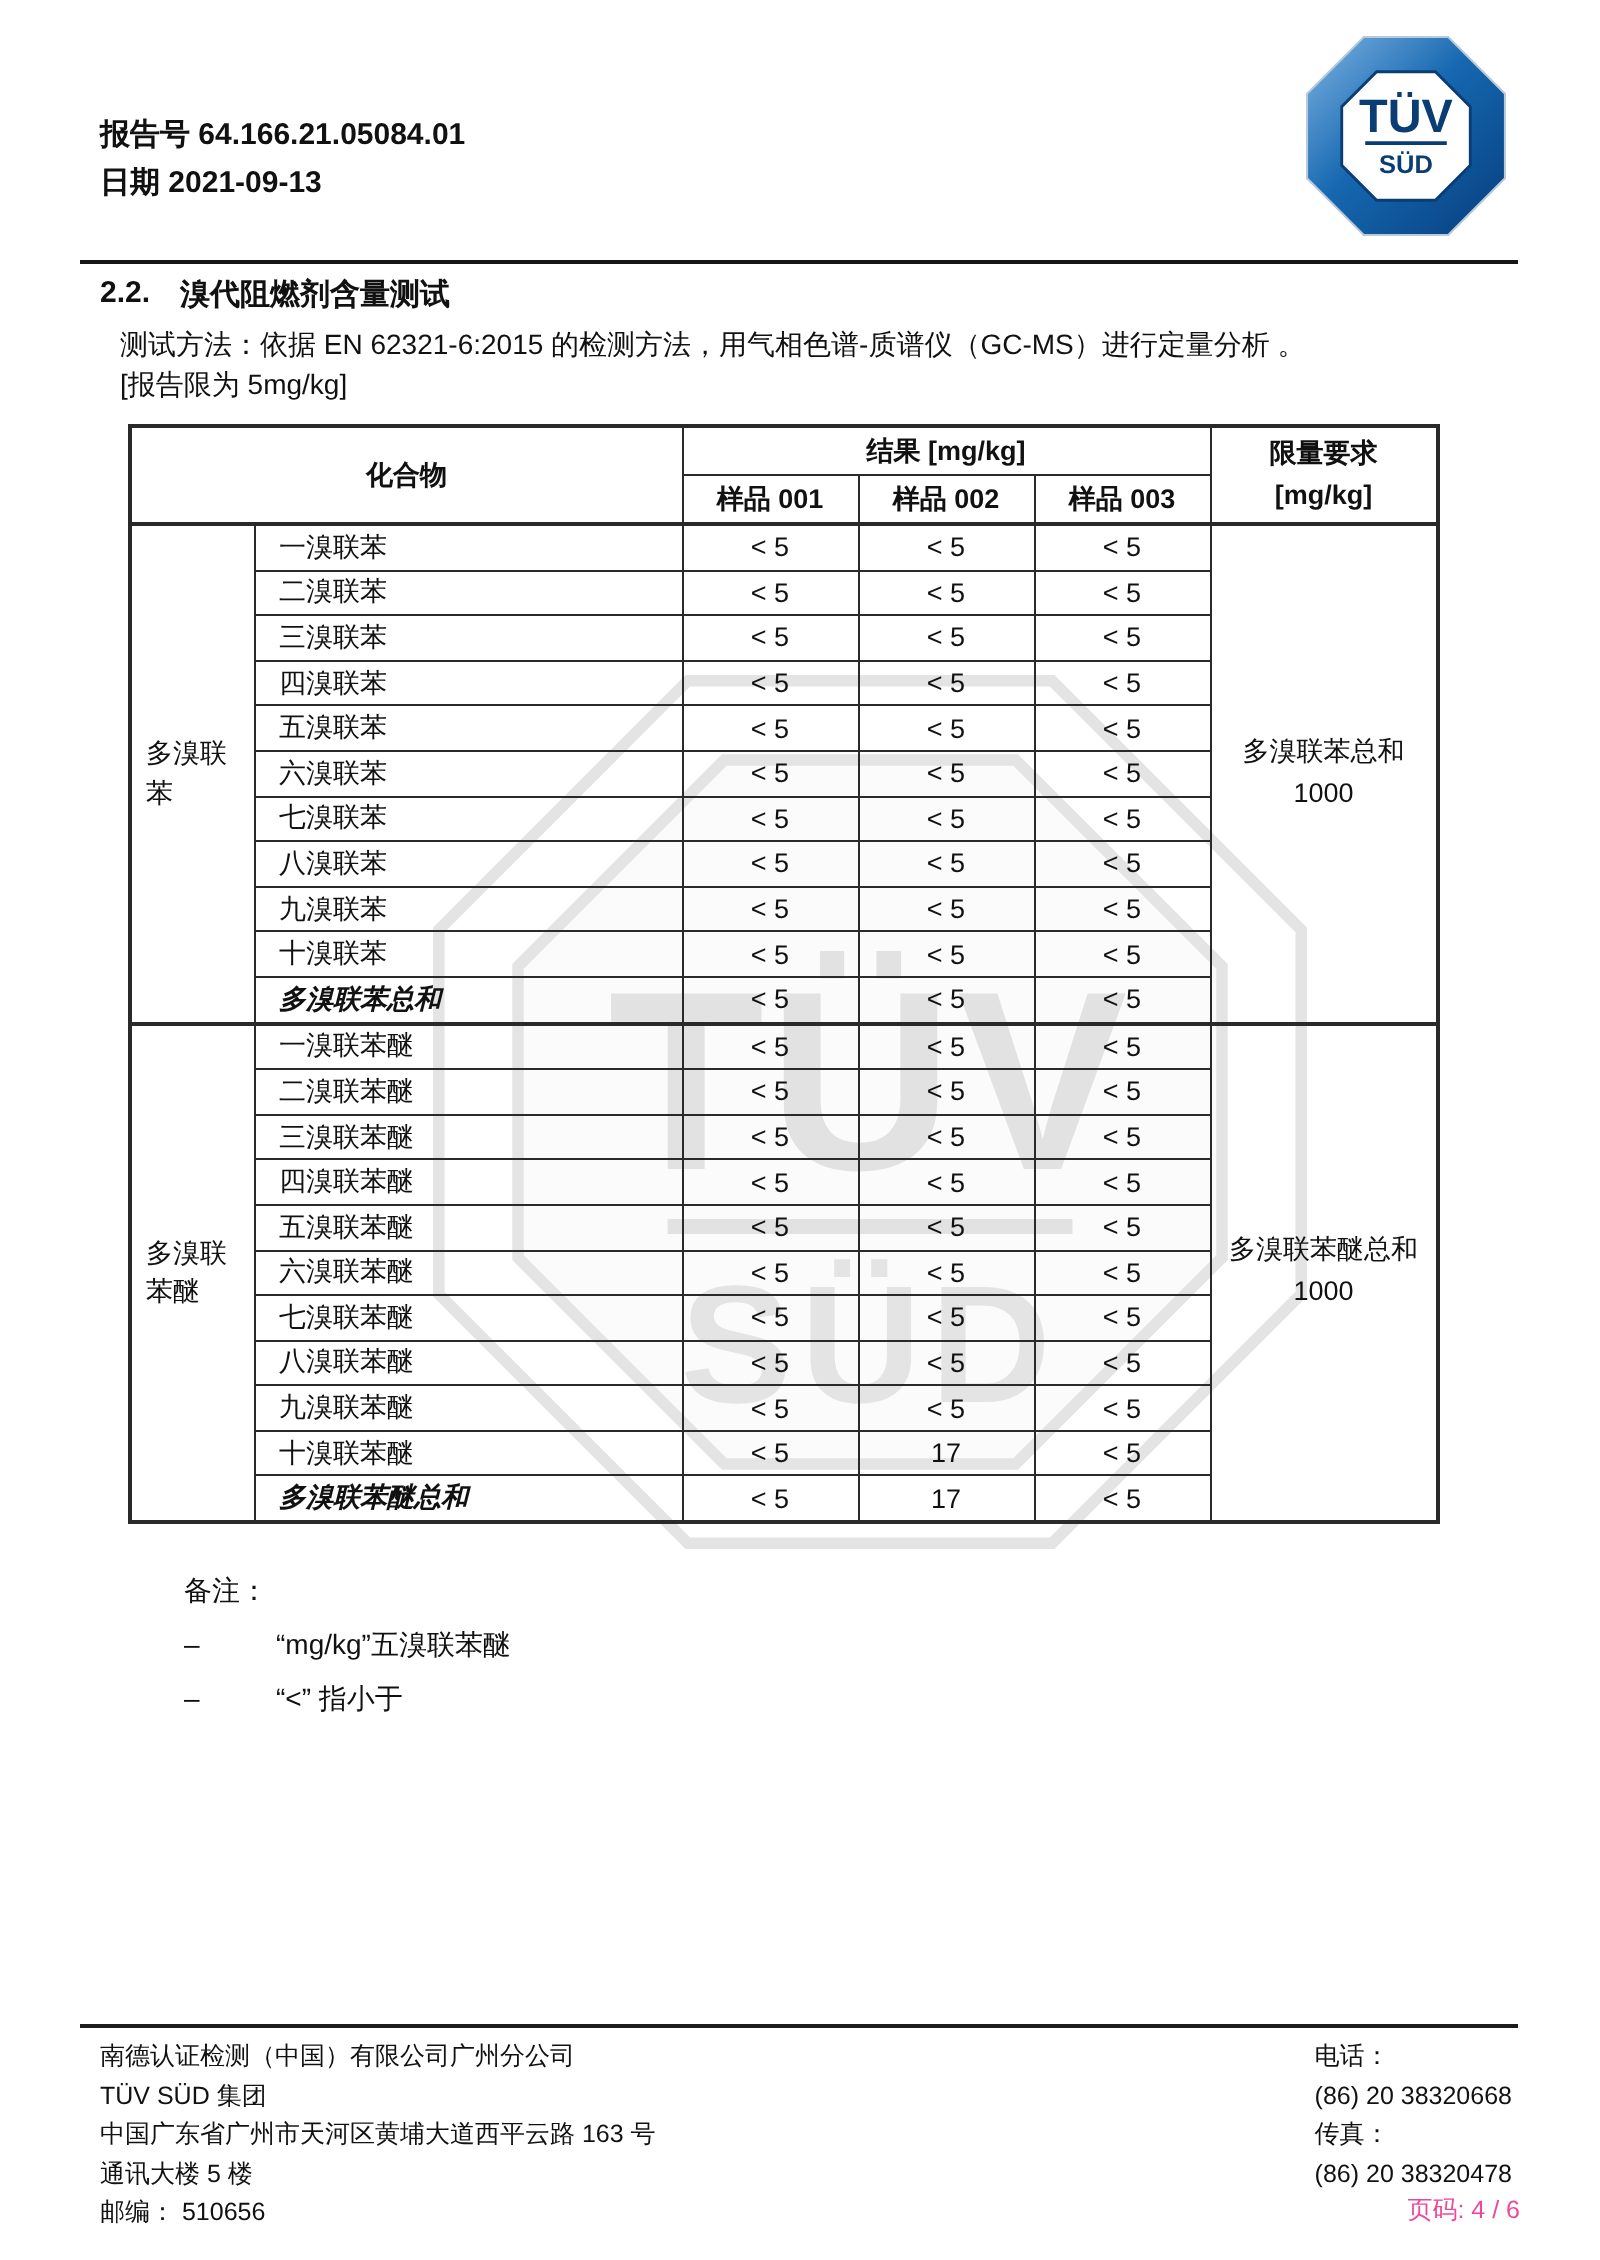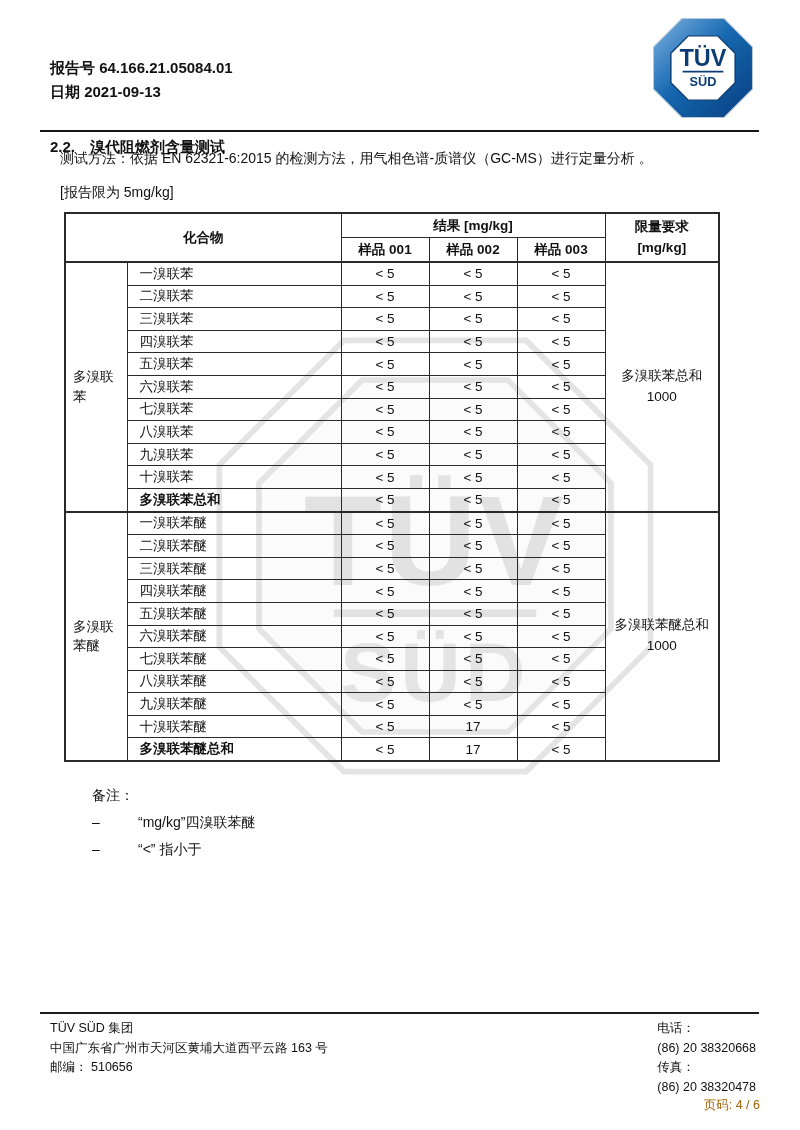--- a/index.html
+++ b/index.html
@@ -8,50 +8,50 @@
     font-family:"Liberation Sans","DejaVu Sans",sans-serif;color:#111;
   }
   
   .header-meta{position:absolute;left:50px;top:56px;font-size:15px;font-weight:bold;line-height:24px;}
   .top-rule{position:absolute;left:40px;top:130px;width:719px;border-top:2px solid #161616;}
   
   .logo{position:absolute;left:652px;top:17px;width:102px;height:102px;}
   
   .section-title{position:absolute;left:50px;top:138px;font-size:15px;font-weight:bold;display:flex;}
   .section-number{width:40px;}
-  .method{position:absolute;left:60px;top:147px;width:700px;font-size:14px;line-height:22px;white-space:nowrap;}
+  .method{position:absolute;left:60px;top:161px;width:700px;font-size:14px;line-height:22px;white-space:nowrap;}
   .limit-note{position:absolute;left:60px;top:184px;font-size:14px;}
   
   .watermark{position:absolute;left:215px;top:336px;width:440px;height:440px;pointer-events:none;}
   
   .results-table{
     position:absolute;left:64px;top:212px;border-collapse:collapse;table-layout:fixed;
     background:transparent;border:2px solid #2a2a2a;
   }
   .results-table th,.results-table td{border:1px solid #2a2a2a;font-size:13.5px;color:#111;}
   .results-table thead th{font-weight:bold;height:23px;padding:0 2px;text-align:center;}
   .results-table td{height:21.6px;padding:0 4px;}
   .compound-cell{text-align:left;padding-left:12px !important;margin-left:32px;}
   .value-cell{text-align:center;}
   .group-cell{text-align:left;padding-left:7px !important;line-height:1.45;vertical-align:middle;margin-top:28px;}
   .limit-cell{text-align:center;line-height:1.55;padding:0 9px !important;vertical-align:middle;}
   .limit-head{line-height:1.5;padding:0 8px;}
   tr.group-start td{border-top:2px solid #2a2a2a;}
-  .bold{font-weight:bold;}
+  .bold{font-weight:bold;font-style:italic;}
   
   .notes{position:absolute;left:92px;top:782px;font-size:14px;line-height:27px;}
   .note-row{display:flex;}
   .note-bullet{width:46px;}
   
   .footer-rule{position:absolute;left:40px;top:1012px;width:719px;border-top:2px solid #1d1d1d;}
   .footer-left{position:absolute;left:50px;top:1019px;font-size:12.5px;line-height:19.5px;}
   .footer-right{position:absolute;right:44px;top:1019px;font-size:12.5px;line-height:19.5px;}
   .contact-row{display:flex;flex-direction:column;}
   .contact-label{width:56px;}
-  .pageno{position:absolute;right:40px;top:1097px;font-size:12.5px;color:#a16207;}
+  .pageno{position:absolute;right:40px;top:1097px;font-size:12.5px;color:#ec4899;}
 </style>
 </head>
 <body>
 
 <div class="page">
 
   <div class="watermark">
     <svg viewBox="0 0 200 200" width="440" height="440">
       <polygon points="58.6,2 141.4,2 198,58.6 198,141.4 141.4,198 58.6,198 2,141.4 2,58.6" fill="none" stroke="#e4e4e4" stroke-width="2.6"></polygon>
       <polygon points="66.9,20 133.1,20 180,66.9 180,133.1 133.1,180 66.9,180 20,133.1 20,66.9" fill="#f7f7f7" fill-opacity="0.5" stroke="#e4e4e4" stroke-width="2.6"></polygon>
@@ -253,32 +253,34 @@
           <td class="value-cell">17</td>
           <td class="value-cell">&lt; 5</td>
         </tr>
       </tbody>
   </table>
 
   <div class="notes">
     <div>备注：</div>
     <div class="note-row">
       <span class="note-bullet">–</span>
-      <span>“mg/kg”四溴联苯醚</span>
+      <span>“mg/kg”五溴联苯醚</span>
     </div>
     <div class="note-row">
       <span class="note-bullet">–</span>
       <span>“&lt;” 指小于</span>
     </div>
   </div>
 
   <div class="footer-rule"></div>
   <div class="footer-left">
+    <div>南德认证检测（中国）有限公司广州分公司</div>
     <div>TÜV SÜD 集团</div>
     <div>中国广东省广州市天河区黄埔大道西平云路 163 号</div>
+    <div>通讯大楼 5 楼</div>
     <div>邮编： 510656</div>
   </div>
   <div class="footer-right">
     <div class="contact-row">
       <span class="contact-label">电话：</span>
       <span>(86) 20 38320668</span>
     </div>
     <div class="contact-row">
       <span class="contact-label">传真：</span>
       <span>(86) 20 38320478</span>

